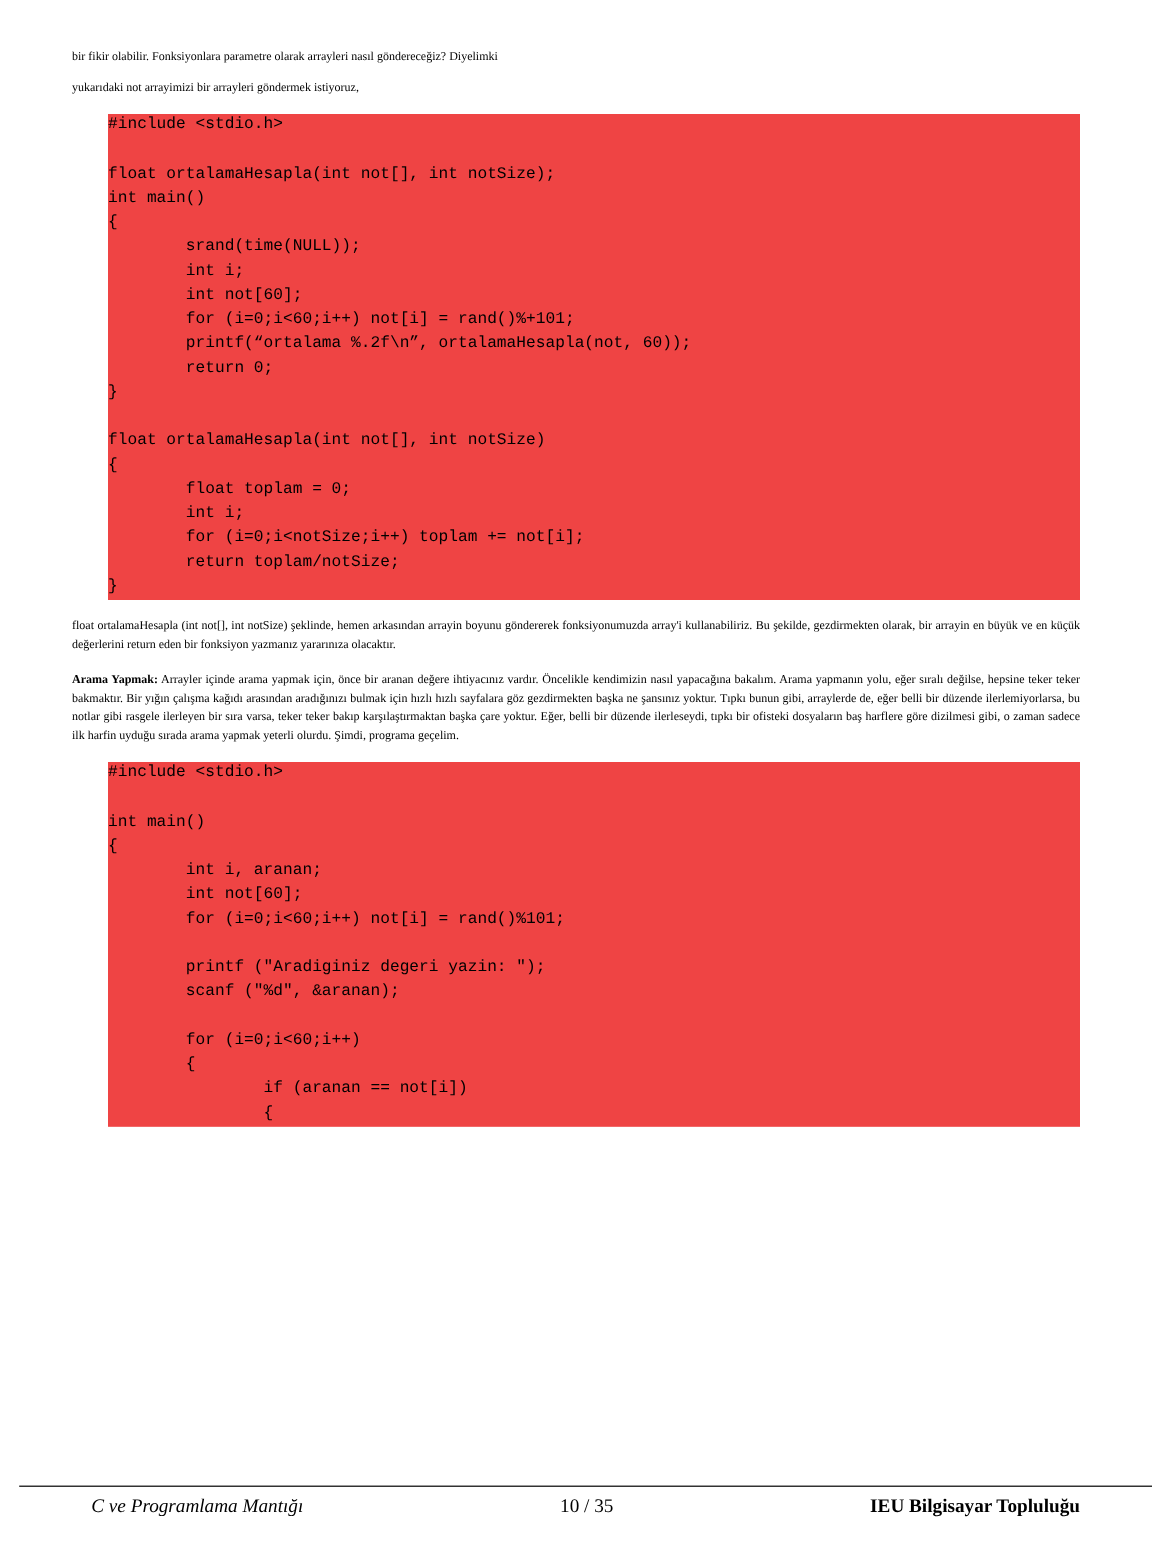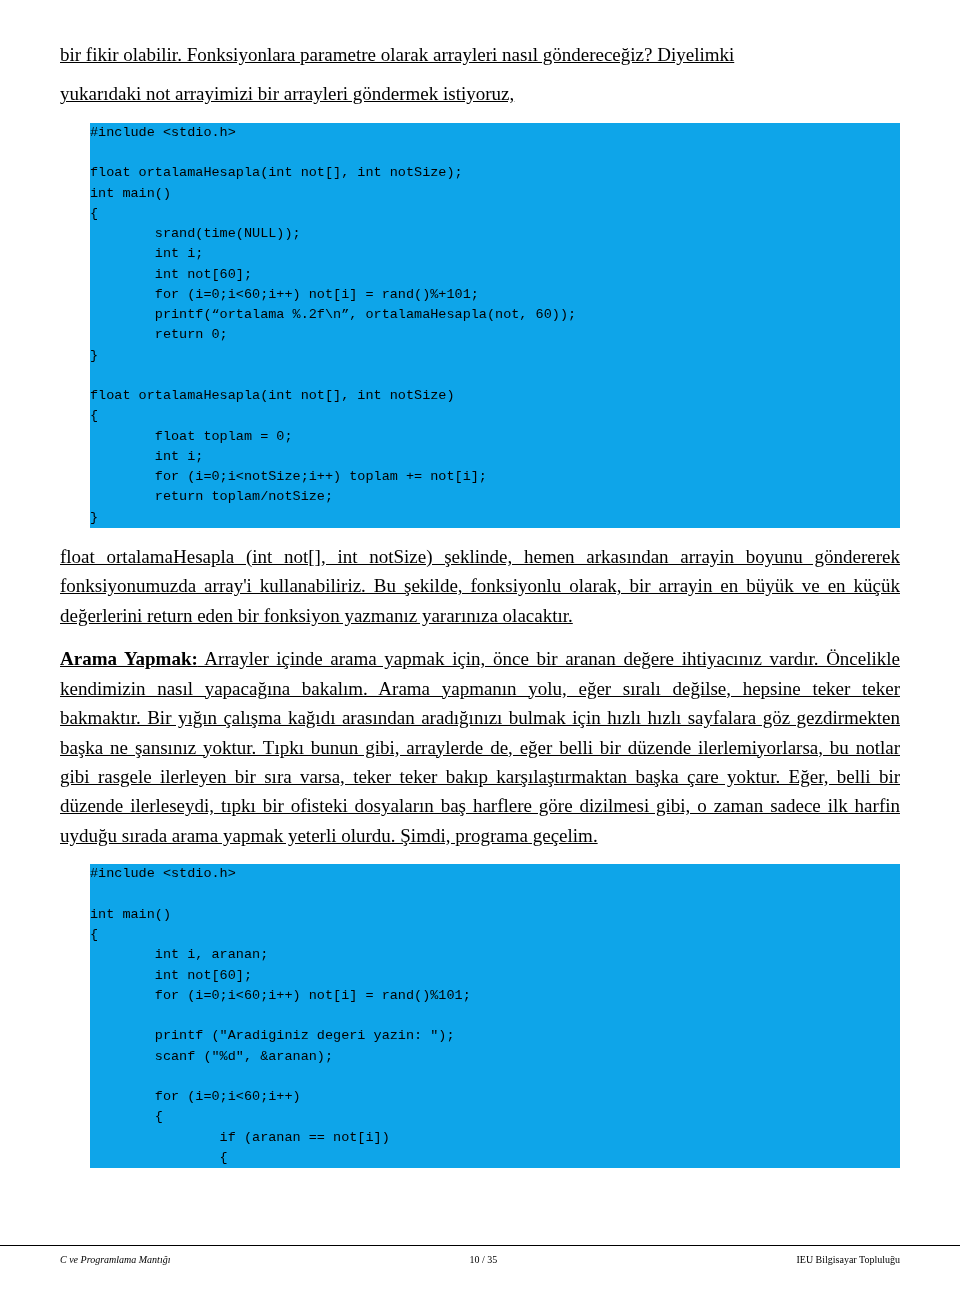--- a/index.html
+++ b/index.html
@@ -11,55 +11,54 @@
       width: 960px;
       min-height: 1295px;
       position: relative;
     }
     .page {
       padding: 40px 60px 60px 60px;
       min-height: 1295px;
       position: relative;
     }
     .text-block {
-      font-size: 19px;
+      font-size: 10px;
       line-height: 1.55;
       text-align: justify;
       margin-bottom: 14px;
-      text-decoration: underline;
     }
     .text-block p {
       margin-bottom: 10px;
       text-align: justify;
     }
     .code-block {
       font-family: 'Courier New', Courier, monospace;
       font-size: 13.5px;
       line-height: 1.5;
-      background: #0ea5e9;
+      background: #ef4444;
       margin: 14px 0 14px 30px;
       white-space: pre;
     }
     .bold { font-weight: bold; }
     .footer {
       position: absolute;
       bottom: 30px;
-      left: 0;
+      left: 16px;
       right: 0;
       display: flex;
       justify-content: space-between;
       align-items: center;
       padding: 0 60px;
       border-top: 1px solid #000;
       padding-top: 8px;
-      font-size: 10px;
+      font-size: 16px;
     }
     .footer-left { font-style: italic; }
     .footer-center { }
-    .footer-right { font-weight: normal; }
+    .footer-right { font-weight: bold; }
   </style>
 </head>
 <body>
 
 <div class="page">
 
   <div class="text-block">
     <p>bir fikir olabilir. Fonksiyonlara parametre olarak arrayleri nasıl göndereceğiz? Diyelimki</p>
     <p>yukarıdaki not arrayimizi bir arrayleri göndermek istiyoruz,</p>
   </div>
@@ -79,21 +78,21 @@
 
 float ortalamaHesapla(int not[], int notSize)
 {
         float toplam = 0;
         int i;
         for (i=0;i&lt;notSize;i++) toplam += not[i];
         return toplam/notSize;
 }</div>
 
   <div class="text-block">
-    <p>float ortalamaHesapla (int not[], int notSize) şeklinde, hemen arkasından arrayin boyunu göndererek fonksiyonumuzda array'i kullanabiliriz. Bu şekilde, fonksiyonlu olarak, bir arrayin en büyük ve en küçük değerlerini return eden bir fonksiyon yazmanız yararınıza olacaktır.</p>
+    <p>float ortalamaHesapla (int not[], int notSize) şeklinde, hemen arkasından arrayin boyunu göndererek fonksiyonumuzda array'i kullanabiliriz. Bu şekilde, gezdirmekten olarak, bir arrayin en büyük ve en küçük değerlerini return eden bir fonksiyon yazmanız yararınıza olacaktır.</p>
   </div>
 
   <div class="text-block">
     <p>
       <span class="bold">Arama Yapmak:</span><span> Arrayler içinde arama yapmak için, önce bir aranan değere ihtiyacınız vardır. Öncelikle kendimizin nasıl yapacağına bakalım. Arama yapmanın yolu, eğer sıralı değilse, hepsine teker teker bakmaktır. Bir yığın çalışma kağıdı arasından aradığınızı bulmak için hızlı hızlı sayfalara göz gezdirmekten başka ne şansınız yoktur. Tıpkı bunun gibi, arraylerde de, eğer belli bir düzende ilerlemiyorlarsa, bu notlar gibi rasgele ilerleyen bir sıra varsa, teker teker bakıp karşılaştırmaktan başka çare yoktur. Eğer, belli bir düzende ilerleseydi, tıpkı bir ofisteki dosyaların baş harflere göre dizilmesi gibi, o zaman sadece ilk harfin uyduğu sırada arama yapmak yeterli olurdu. Şimdi, programa geçelim.</span>
     </p>
   </div>
 
   <div class="code-block">#include &lt;stdio.h&gt;
 

